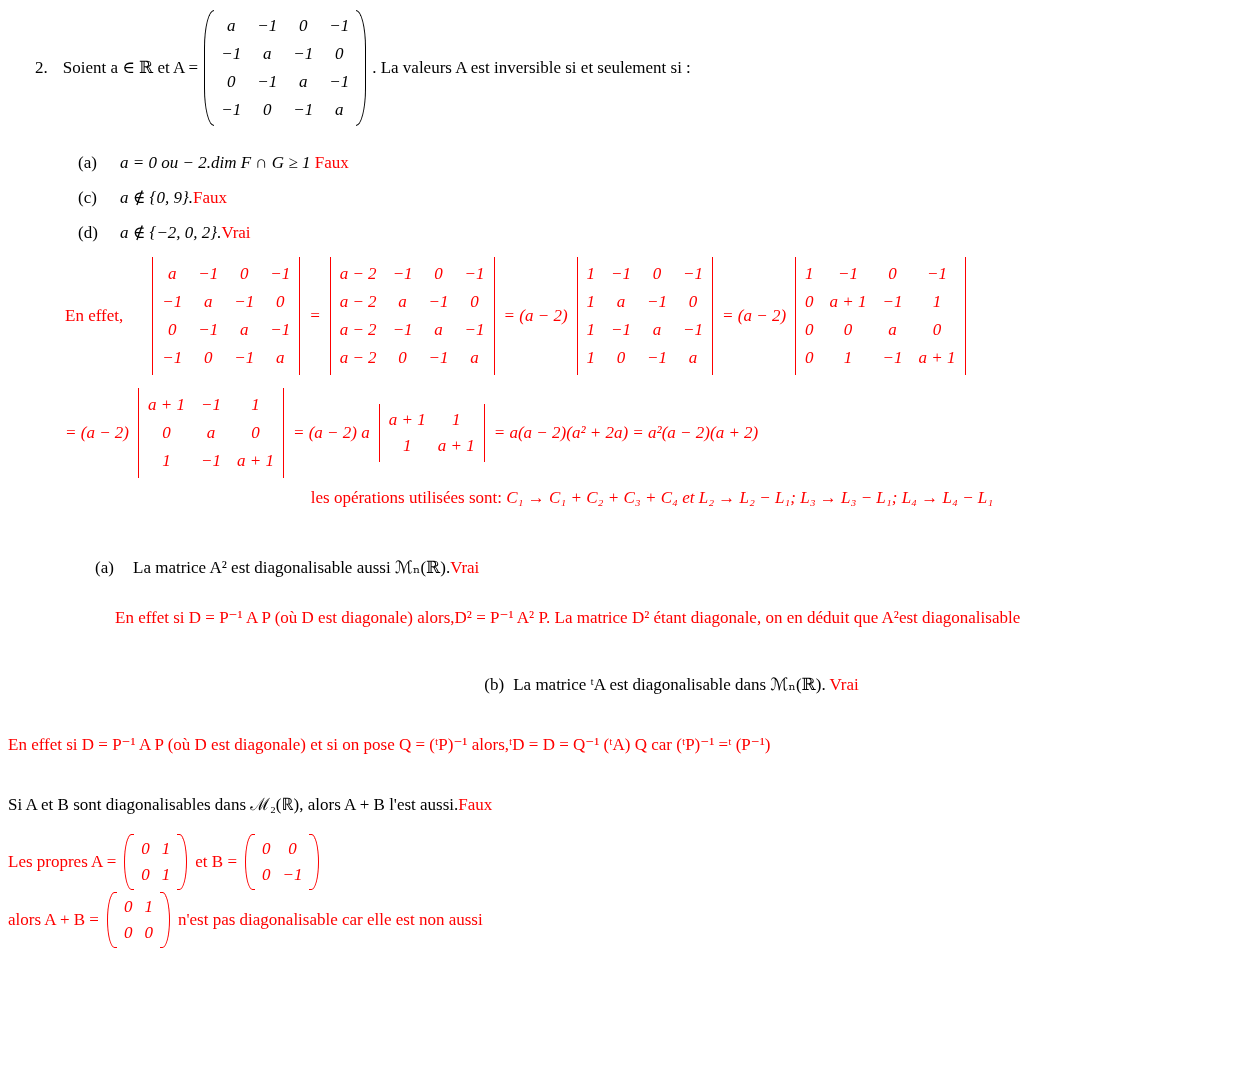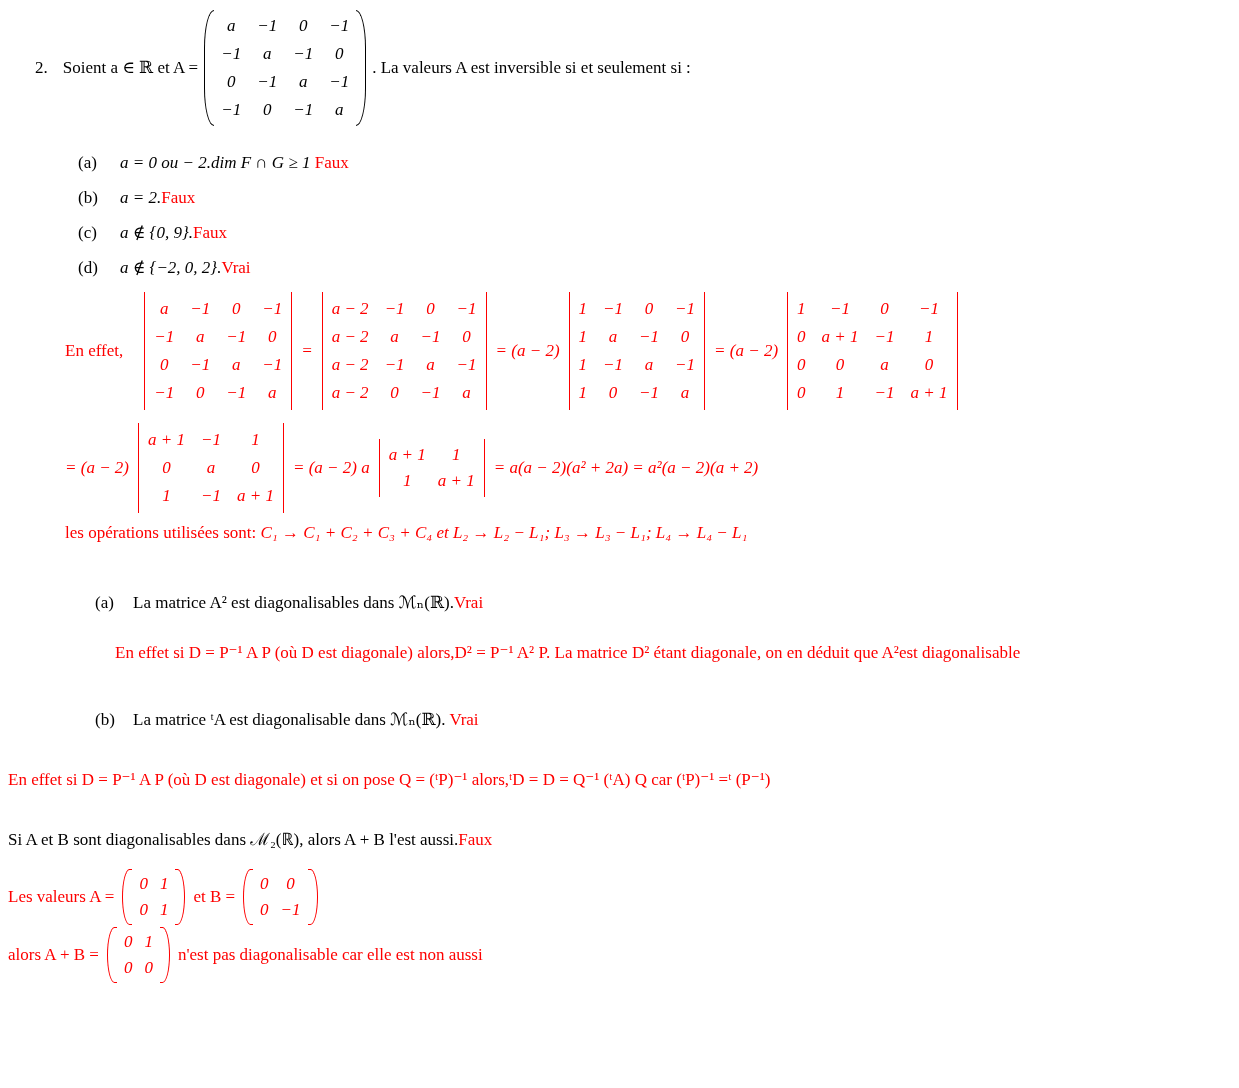--- a/index.html
+++ b/index.html
@@ -27,30 +27,30 @@
 
   
   .intro-row { display:flex; align-items:center; gap:6px; padding:10px 0 0 35px; }
   .num { margin-right:9px; font-style:normal; }
   .options { margin:26px 0 0 78px; }
   .option { margin-top:13px; }
   .opt-label { display:inline-block; width:42px; font-style:normal; }
   .proof { color:var(--accent); margin-left:65px; }
   .eq-row { display:flex; align-items:center; gap:9px; margin-top:13px; }
   .eq { font-style:italic; white-space:pre; }
-  .lead { font-style:normal; margin-right:12px; }
-  .ops { margin-top:9px; }
+  .lead { font-style:normal; margin-right:20px; }
+  .ops { margin-top:9px;text-align:center; }
 
   
   .item3 { margin-top:48px; }
   .intro-row3 { padding-left:35px; }
   .q3option { margin:27px 0 0 95px; }
   .q3option .opt-label { width:38px; }
   .expl-a { color:var(--accent); margin:26px 0 0 115px; width:1124px; line-height:25px; }
-  .optb { margin-top:44px; }
+  .optb { margin-top:44px;text-align:center; }
   .expl-b { color:var(--accent); margin:38px 0 0 8px; }
   .stmt  { margin:38px 0 0 8px;font-family:Liberation Serif, serif; }
   .cex { color:var(--accent); margin:18px 0 0 8px; display:flex; align-items:center; gap:8px; flex-wrap:nowrap; }
   .cex2 { margin-top:2px; }
 </style>
 </head>
 <body>
 
 <div class="page">
 
@@ -78,21 +78,20 @@
             <span class="m-cell">−1</span>
             <span class="m-cell">a</span>
           </span>
         <span class="paren r"></span>
       </span>
       <span>. La valeurs A est inversible si et seulement si :</span>
     </div>
 
     <div class="options">
       <div class="option"><span class="opt-label">(a)</span><span class="math">a = 0 ou − 2.dim F ∩ G ≥ 1 </span><span class="verdict">Faux</span></div>
-      <div class="option"><span class="opt-label">(b)</span><span class="math">a = 2.</span><span class="verdict">Faux</span></div>
       <div class="option"><span class="opt-label">(c)</span><span class="math">a ∉ {0, 9}.</span><span class="verdict">Faux</span></div>
       <div class="option"><span class="opt-label">(d)</span><span class="math">a ∉ {−2, 0, 2}.</span><span class="verdict">Vrai</span></div>
     </div>
 
     <div class="proof">
       <div class="eq-row">
         <span class="lead">En effet,</span>
         <span class="det">
             <span class="m-grid" style="grid-template-columns: repeat(4, auto);">
               <span class="m-cell">a</span>
@@ -202,32 +201,32 @@
             </span>
           </span>
         <span class="eq">= a(a − 2)(a² + 2a) = a²(a − 2)(a + 2)</span>
       </div>
       <div class="ops"><span>les opérations utilisées sont: </span><span class="math">C₁ → C₁ + C₂ + C₃ + C₄ et L₂ → L₂ − L₁; L₃ → L₃ − L₁; L₄ → L₄ − L₁</span></div>
     </div>
   </section>
 
   <section class="item3">
 
-    <div class="q3option"><span class="opt-label">(a)</span><span>La matrice A² est diagonalisables dans ℳₙ(ℝ).</span><span class="verdict">Vrai</span></div>
+    <div class="q3option"><span class="opt-label">(a)</span><span>La matrice A² est diagonalisable aussi ℳₙ(ℝ).</span><span class="verdict">Vrai</span></div>
 
     <p class="expl-a">En effet si D = P⁻¹ A P (où D est diagonale) alors,D² = P⁻¹ A² P. La matrice D² étant diagonale, on en déduit que A²est diagonalisable</p>
 
     <div class="q3option optb"><span class="opt-label">(b)</span><span>La matrice ᵗA est diagonalisable dans ℳₙ(ℝ). </span><span class="verdict">Vrai</span></div>
 
     <p class="expl-b">En effet si D = P⁻¹ A P (où D est diagonale) et si on pose Q = (ᵗP)⁻¹ alors,ᵗD = D = Q⁻¹ (ᵗA) Q car (ᵗP)⁻¹ =ᵗ (P⁻¹)</p>
 
     <p class="stmt"><span>Si A et B sont diagonalisables dans ℳ₂(ℝ), alors A + B l'est aussi.</span><span class="verdict">Faux</span></p>
 
     <div class="cex">
-      <span>Les valeurs A =</span>
+      <span>Les propres A =</span>
       <span class="pmatrix small">
           <span class="paren l"></span>
           <span class="m-grid" style="grid-template-columns: repeat(2, auto);">
             <span class="m-cell">0</span>
             <span class="m-cell">1</span>
             <span class="m-cell">0</span>
             <span class="m-cell">1</span>
           </span>
           <span class="paren r"></span>
         </span>

